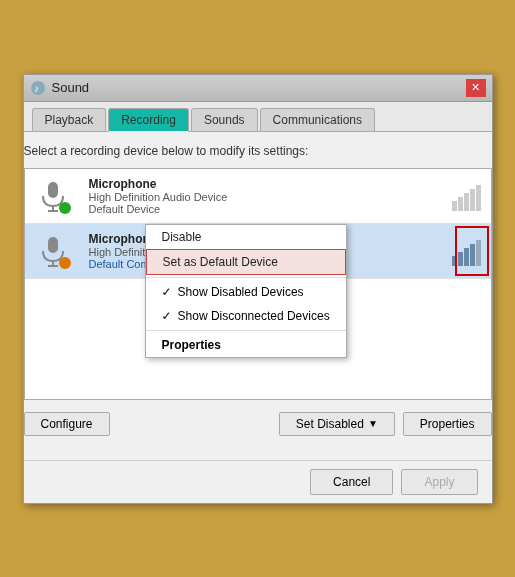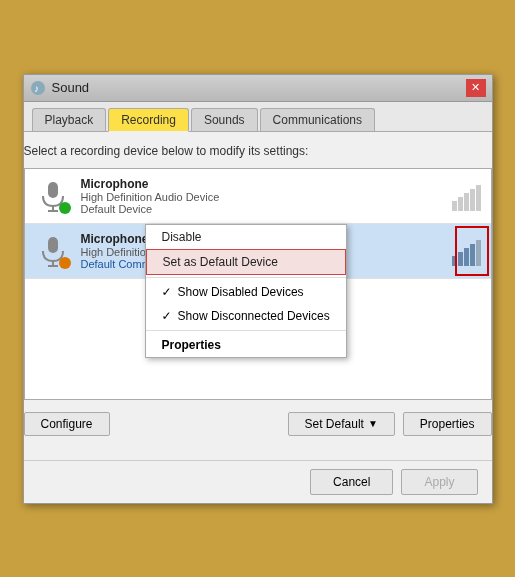--- a/index.html
+++ b/index.html
@@ -63,21 +63,21 @@
       padding: 4px 12px;
       border: 1px solid #aaa;
       border-bottom: none;
       background: #d4d4d4;
       cursor: pointer;
       font-size: 12px;
       color: #333;
       border-radius: 3px 3px 0 0;
     }
     .tab.active {
-      background: #fde047;
+      background: #14b8a6;
       border-bottom: 1px solid #f0f0f0;
       margin-bottom: -1px;
       font-weight: normal;
       z-index: 1;
     }
     .content {
       padding: 12px 0;
     }
     .instruction {
       font-size: 12px;
@@ -89,21 +89,21 @@
       background: white;
       margin-bottom: 12px;
       position: relative;
     }
     .device-item {
       display: flex;
       align-items: center;
       padding: 8px 10px;
       border-bottom: 1px solid #e0e0e0;
       position: relative;
-      gap: 10px;
+      gap: 18px;
     }
     .device-item.selected {
       background: #cce0f5;
     }
     .device-icon {
       width: 36px;
       height: 36px;
       flex-shrink: 0;
       position: relative;
     }
@@ -336,21 +336,21 @@
         <div class="ctx-bold">Properties</div>
       </div>
 
       <div style="height:120px;"></div>
     </div>
 
     <div class="bottom-buttons">
       <button class="btn">Configure</button>
       <div style="flex:1"></div>
       <button class="btn btn-dropdown">
-        <span>Set Default</span>
+        <span>Set Disabled</span>
         <span class="arrow">▼</span>
       </button>
       <button class="btn">Properties</button>
     </div>
   </div>
 
   <div class="dialog-buttons">
     <button class="dialog-btn">Cancel</button>
     <button class="dialog-btn disabled">Apply</button>
   </div>

